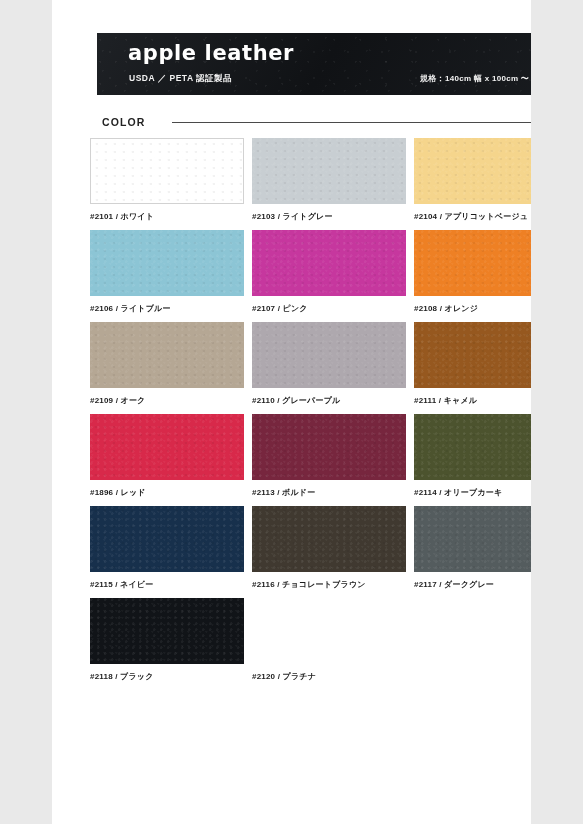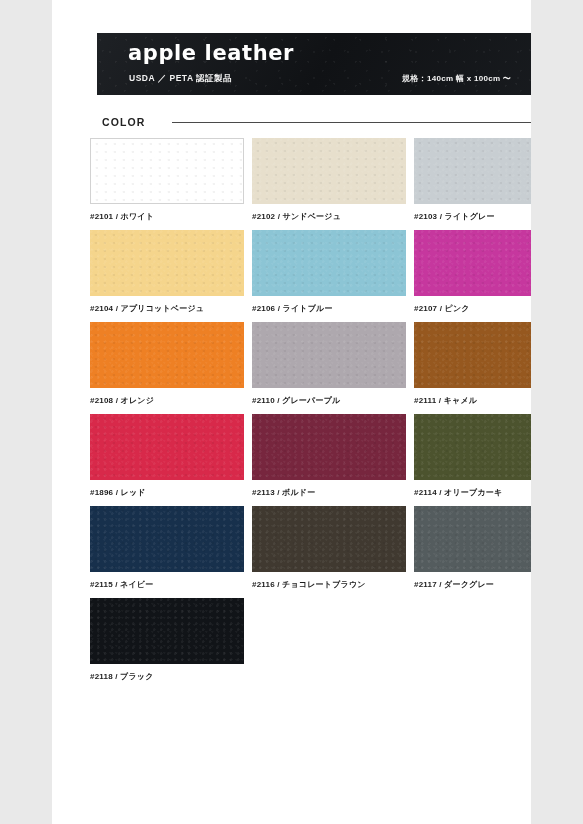--- a/index.html
+++ b/index.html
@@ -51,21 +51,21 @@
     left: 32px;
     top: 40px;
     color: #f2f2f2;
     font-size: 8.5px;
     font-weight: bold;
     letter-spacing: 0.5px;
     text-align: center;
   }
   .spec-text {
     position: absolute;
-    left: 305px;
+    left: 323px;
     top: 40px;
     color: #f2f2f2;
     font-size: 8px;
     font-weight: bold;
     letter-spacing: 0.3px;
   }
   .qr-box {
     position: absolute;
     right: 12px;
     top: 10px;
@@ -281,44 +281,44 @@
     <span class="section-title">COLOR</span>
     <span class="section-rule"></span>
   </div>
 
   <div class="grid" id="swatch-grid">
       <div class="cell">
         <div class="swatch grain bordered" style="background: rgb(255, 255, 255);"></div>
         <div class="label">#2101 / ホワイト</div>
       </div>
       <div class="cell">
-        <div class="swatch grain" style="background: rgb(231, 223, 204);"></div>
-        <div class="label">#2102 / サンドベージュ</div>
-      </div>
-      <div class="cell">
         <div class="swatch grain" style="background: rgb(200, 206, 210);"></div>
         <div class="label">#2103 / ライトグレー</div>
       </div>
       <div class="cell">
         <div class="swatch grain" style="background: rgb(245, 213, 140);"></div>
         <div class="label">#2104 / アプリコットベージュ</div>
       </div>
       <div class="cell">
         <div class="swatch grain" style="background: rgb(140, 197, 213);"></div>
         <div class="label">#2106 / ライトブルー</div>
       </div>
       <div class="cell">
         <div class="swatch grain" style="background: rgb(198, 55, 158);"></div>
         <div class="label">#2107 / ピンク</div>
       </div>
       <div class="cell">
         <div class="swatch grain" style="background: rgb(238, 128, 36);"></div>
         <div class="label">#2108 / オレンジ</div>
       </div>
       <div class="cell">
+        <div class="swatch grain" style="background: rgb(181, 167, 148);"></div>
+        <div class="label">#2109 / オーク</div>
+      </div>
+      <div class="cell">
         <div class="swatch grain" style="background: rgb(174, 168, 174);"></div>
         <div class="label">#2110 / グレーパープル</div>
       </div>
       <div class="cell">
         <div class="swatch grain" style="background: rgb(150, 88, 31);"></div>
         <div class="label">#2111 / キャメル</div>
       </div>
       <div class="cell">
         <div class="swatch grain" style="background: rgb(216, 41, 74);"></div>
         <div class="label">#1896 / レッド</div>
@@ -340,15 +340,19 @@
         <div class="label">#2116 / チョコレートブラウン</div>
       </div>
       <div class="cell">
         <div class="swatch grain" style="background: rgb(84, 92, 94);"></div>
         <div class="label">#2117 / ダークグレー</div>
       </div>
       <div class="cell">
         <div class="swatch grain" style="background: rgb(17, 20, 24);"></div>
         <div class="label">#2118 / ブラック</div>
       </div>
+      <div class="cell">
+        <div class="swatch blank"></div>
+        <div class="label">#2120 / プラチナ</div>
+      </div>
     </div>
 
 </div>
 
 </body></html>

